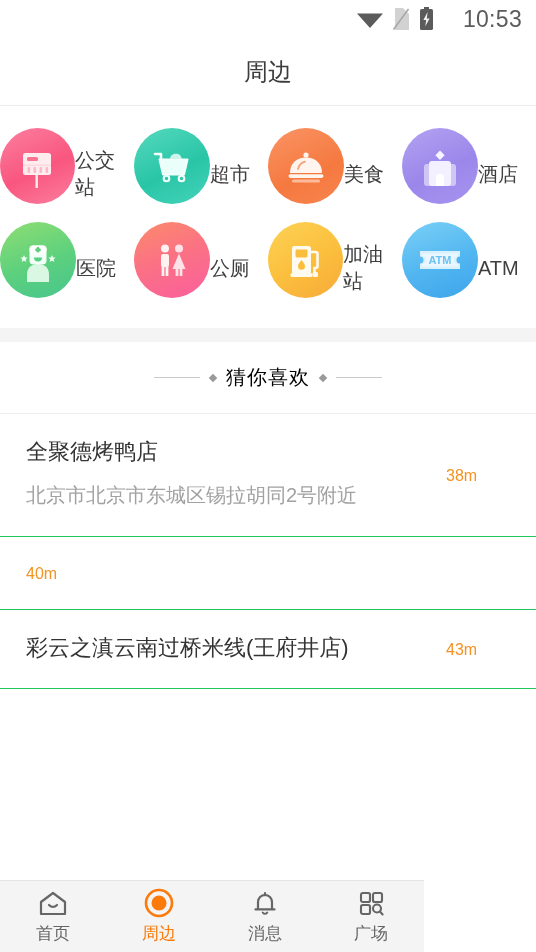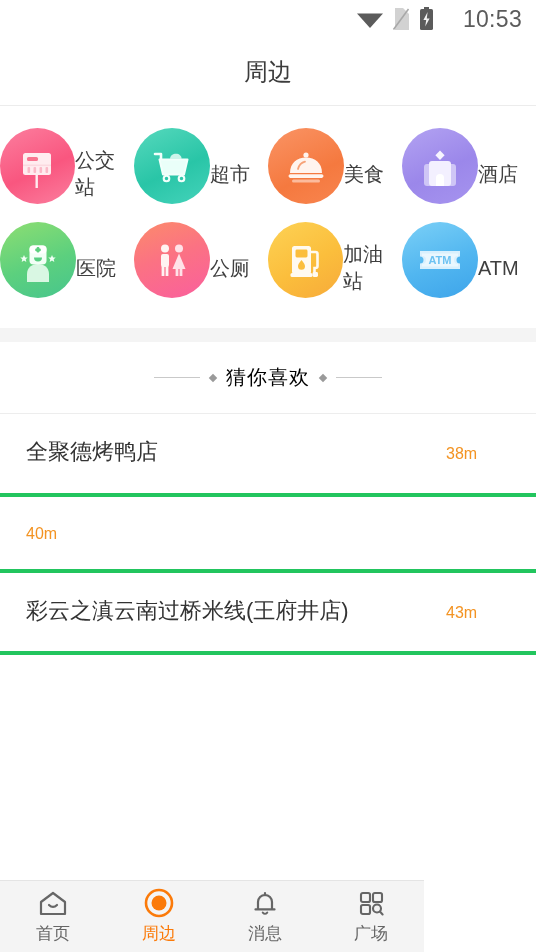--- a/index.html
+++ b/index.html
@@ -71,21 +71,21 @@
   .sh-dot {
     width: 6px; height: 6px; background: #9a9a9a;
     transform: rotate(45deg);
   }
   .sh-text { font-size: 20px; color: #000000; letter-spacing: 1px; }
 
   
   .list { background: #fff; }
   .poi {
     position: relative; padding: 24px 26px 26px 26px;
-    border-bottom: 4px solid #22c55e;
+    border-bottom: 1px solid #22c55e;
     display: flex; align-items: flex-start;
   }
   .poi-main { flex: 1; padding-right: 16px; max-width: 420px; }
   .poi-name { font-size: 22px; color: #333333; line-height: 1.3; }
   .poi-addr {
     margin-top: 14px; font-size: 20px; color: #a2a2a2; line-height: 1.45;
   }
   .poi-dist {
     font-size: 16px; color: #f39322; white-space: nowrap;
     align-self: center; padding-top: 4px;
@@ -258,20 +258,21 @@
     <span class="sh-text">猜你喜欢</span>
     <span class="sh-dot"></span>
     <span class="sh-line"></span>
   </div>
 
   <div class="list">
 
     <div class="poi">
       <div class="poi-main">
         <div class="poi-name">全聚德烤鸭店</div>
+        <div class="poi-addr">北京市北京市东城区锡拉胡同2号附近</div>
       </div>
       <div class="poi-dist">38m</div>
     </div>
 
     <div class="poi">
       <div class="poi-dist">40m</div>
     </div>
 
     <div class="poi">
       <div class="poi-main">

